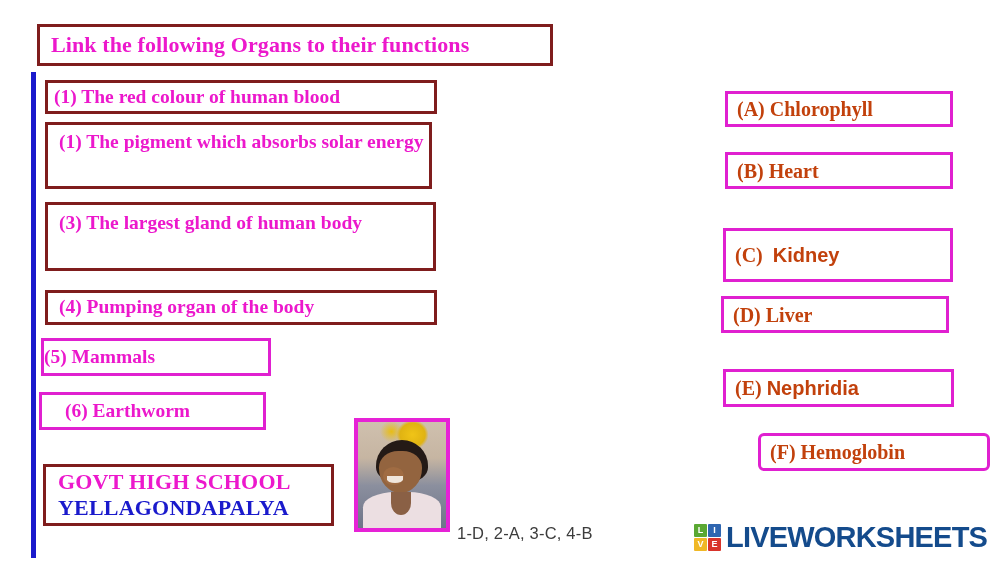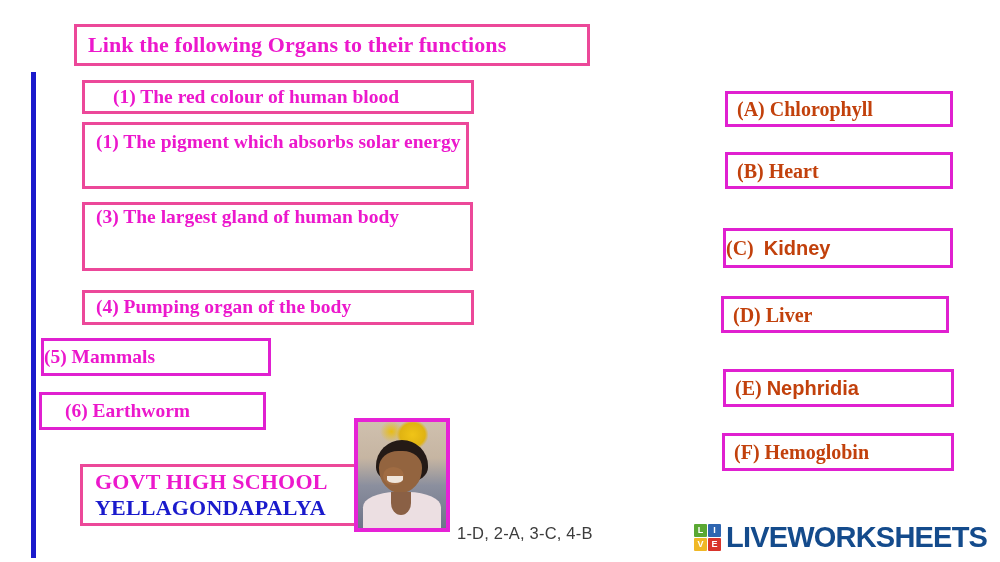--- a/index.html
+++ b/index.html
@@ -27,21 +27,21 @@
   }
 
   
   .box {
     position: absolute;
     box-sizing: border-box;
     background: #ffffff;
     display: flex;
     align-items: center;
   }
-  .box-blue   { border: 3px solid #ec4899; margin-left: 37px; }
+  .box-blue   { border: 3px solid #7f1d1d; }
   .box-pink   { border: 3px solid #e020d0; }
 
   .title-box {
     left: 37px;
     top: 24px;
     width: 516px;
     height: 42px;
     padding-left: 11px;
   }
   .title-text {
@@ -52,41 +52,41 @@
     line-height: 1.05;
   }
 
   
   .q-text {
     color: #ec18cc;
     font-size: 19.5px;
     font-weight: bold;
     line-height: 1.28;
   }
-  .q1 { left: 45px; top: 80px;  width: 392px; height: 34px; padding-left: 28px; }
+  .q1 { left: 45px; top: 80px;  width: 392px; height: 34px; padding-left: 6px; }
   .q2 { left: 45px; top: 122px; width: 387px; height: 67px; padding-left: 11px; align-items: flex-start; padding-top: 5px;}
-  .q3 { left: 45px; top: 202px; width: 391px; height: 69px; padding-left: 11px; align-items: flex-start; }
+  .q3 { left: 45px; top: 202px; width: 391px; height: 69px; padding-left: 11px; align-items: flex-start; padding-top: 6px;}
   .q4 { left: 45px; top: 290px; width: 392px; height: 35px; padding-left: 11px; }
   .q5 { left: 41px; top: 338px; width: 230px; height: 38px; }
   .q6 { left: 39px; top: 392px; width: 227px; height: 38px; padding-left: 23px; }
 
   
   .a-text {
     color: #c2410c;
     font-size: 20px;
     font-weight: bold;
     line-height: 1.2;
   }
   .a-text .sans { font-family: "Liberation Sans", sans-serif; }
   .oA { left: 725px; top: 91px;  width: 228px; height: 36px; padding-left: 9px; }
   .oB { left: 725px; top: 152px; width: 228px; height: 37px; padding-left: 9px; }
-  .oC { left: 723px; top: 228px; width: 230px; height: 40px; }
+  .oC { left: 723px; top: 228px; width: 230px; height: 54px; padding-left: 9px; }
   .oD { left: 721px; top: 296px; width: 228px; height: 37px; padding-left: 9px; }
   .oE { left: 723px; top: 369px; width: 231px; height: 38px; padding-left: 9px; }
-  .oF { left: 722px; top: 433px; width: 232px; height: 38px; padding-left: 9px; }
+  .oF { left: 758px; top: 433px; width: 232px; height: 38px; padding-left: 9px; border-radius: 6px; }
 
   
   .school-box {
     left: 43px;
     top: 464px;
     width: 291px;
     height: 62px;
     padding-left: 12px;
     flex-direction: column;
     align-items: flex-start;

